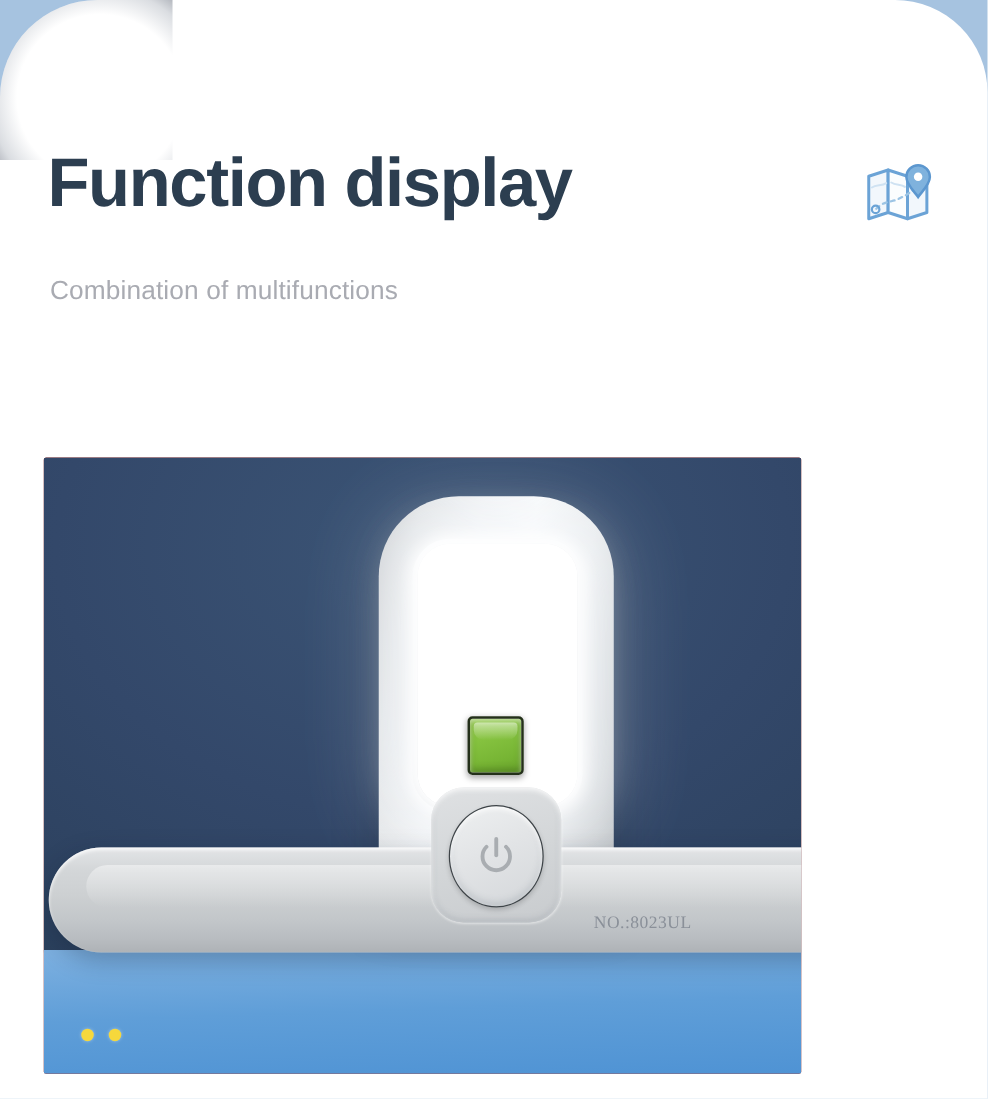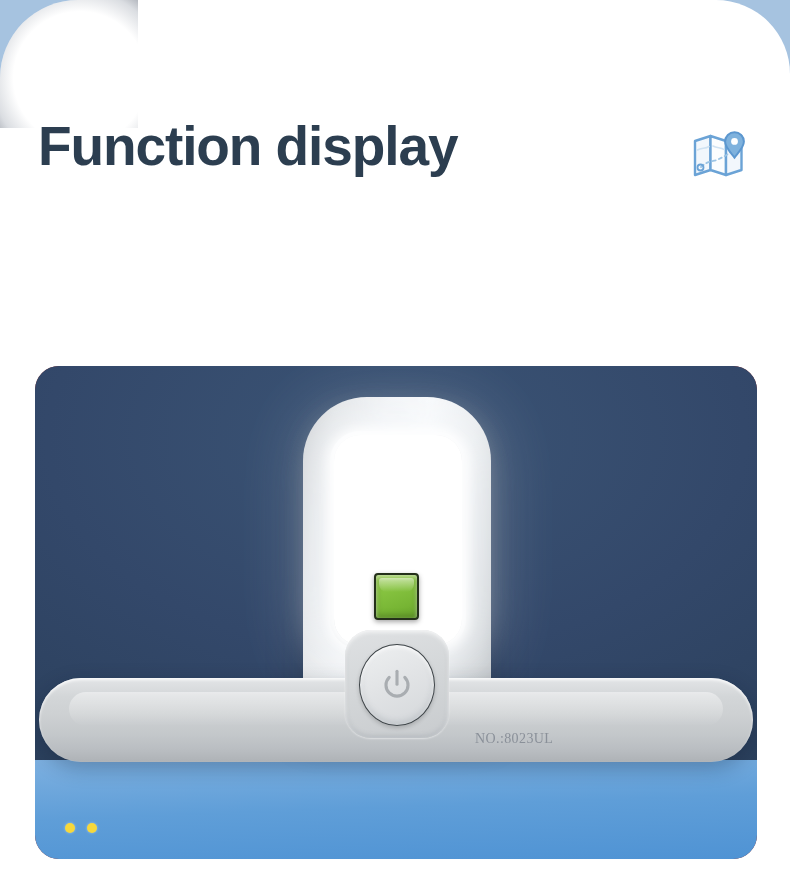--- a/index.html
+++ b/index.html
@@ -79,23 +79,23 @@
     top: 130px;
     width: 56px;
     height: 52px;
   }
 
   
   #product-card {
     position: absolute;
     left: 35px;
     top: 366px;
-    width: 722px;
+    width: 606px;
     height: 493px;
-    border-radius: 24px;
+    border-radius: 2px;
     overflow: hidden;
     background: #7f1d1d;
   }
 
   
   #card-bg-navy {
     position: absolute;
     left: 0; top: 0;
     width: 100%;
     height: 396px;
@@ -283,20 +283,21 @@
 </style>
 </head>
 <body>
 
 <div id="page-card">
 
   <div id="header">
 
     <div id="page-title">Function display</div>
 
+    <div id="page-subtitle">Combination of multifunctions</div>
 
     <div id="map-icon">
       <svg viewBox="0 0 56 52" width="56" height="52" aria-hidden="true">
         <g fill="none" stroke="#6ba3d6" stroke-width="2.4" stroke-linejoin="round" stroke-linecap="round">
 
           <path d="M3 11 L18.5 6 L18.5 40 L3 45 Z" fill="#f2f7fc"></path>
 
           <path d="M18.5 6 L34 11 L34 45 L18.5 40 Z" fill="#fbfdfe"></path>
 
           <path d="M34 11 L49.5 6 L49.5 40 L34 45 Z" fill="#f2f7fc"></path>

